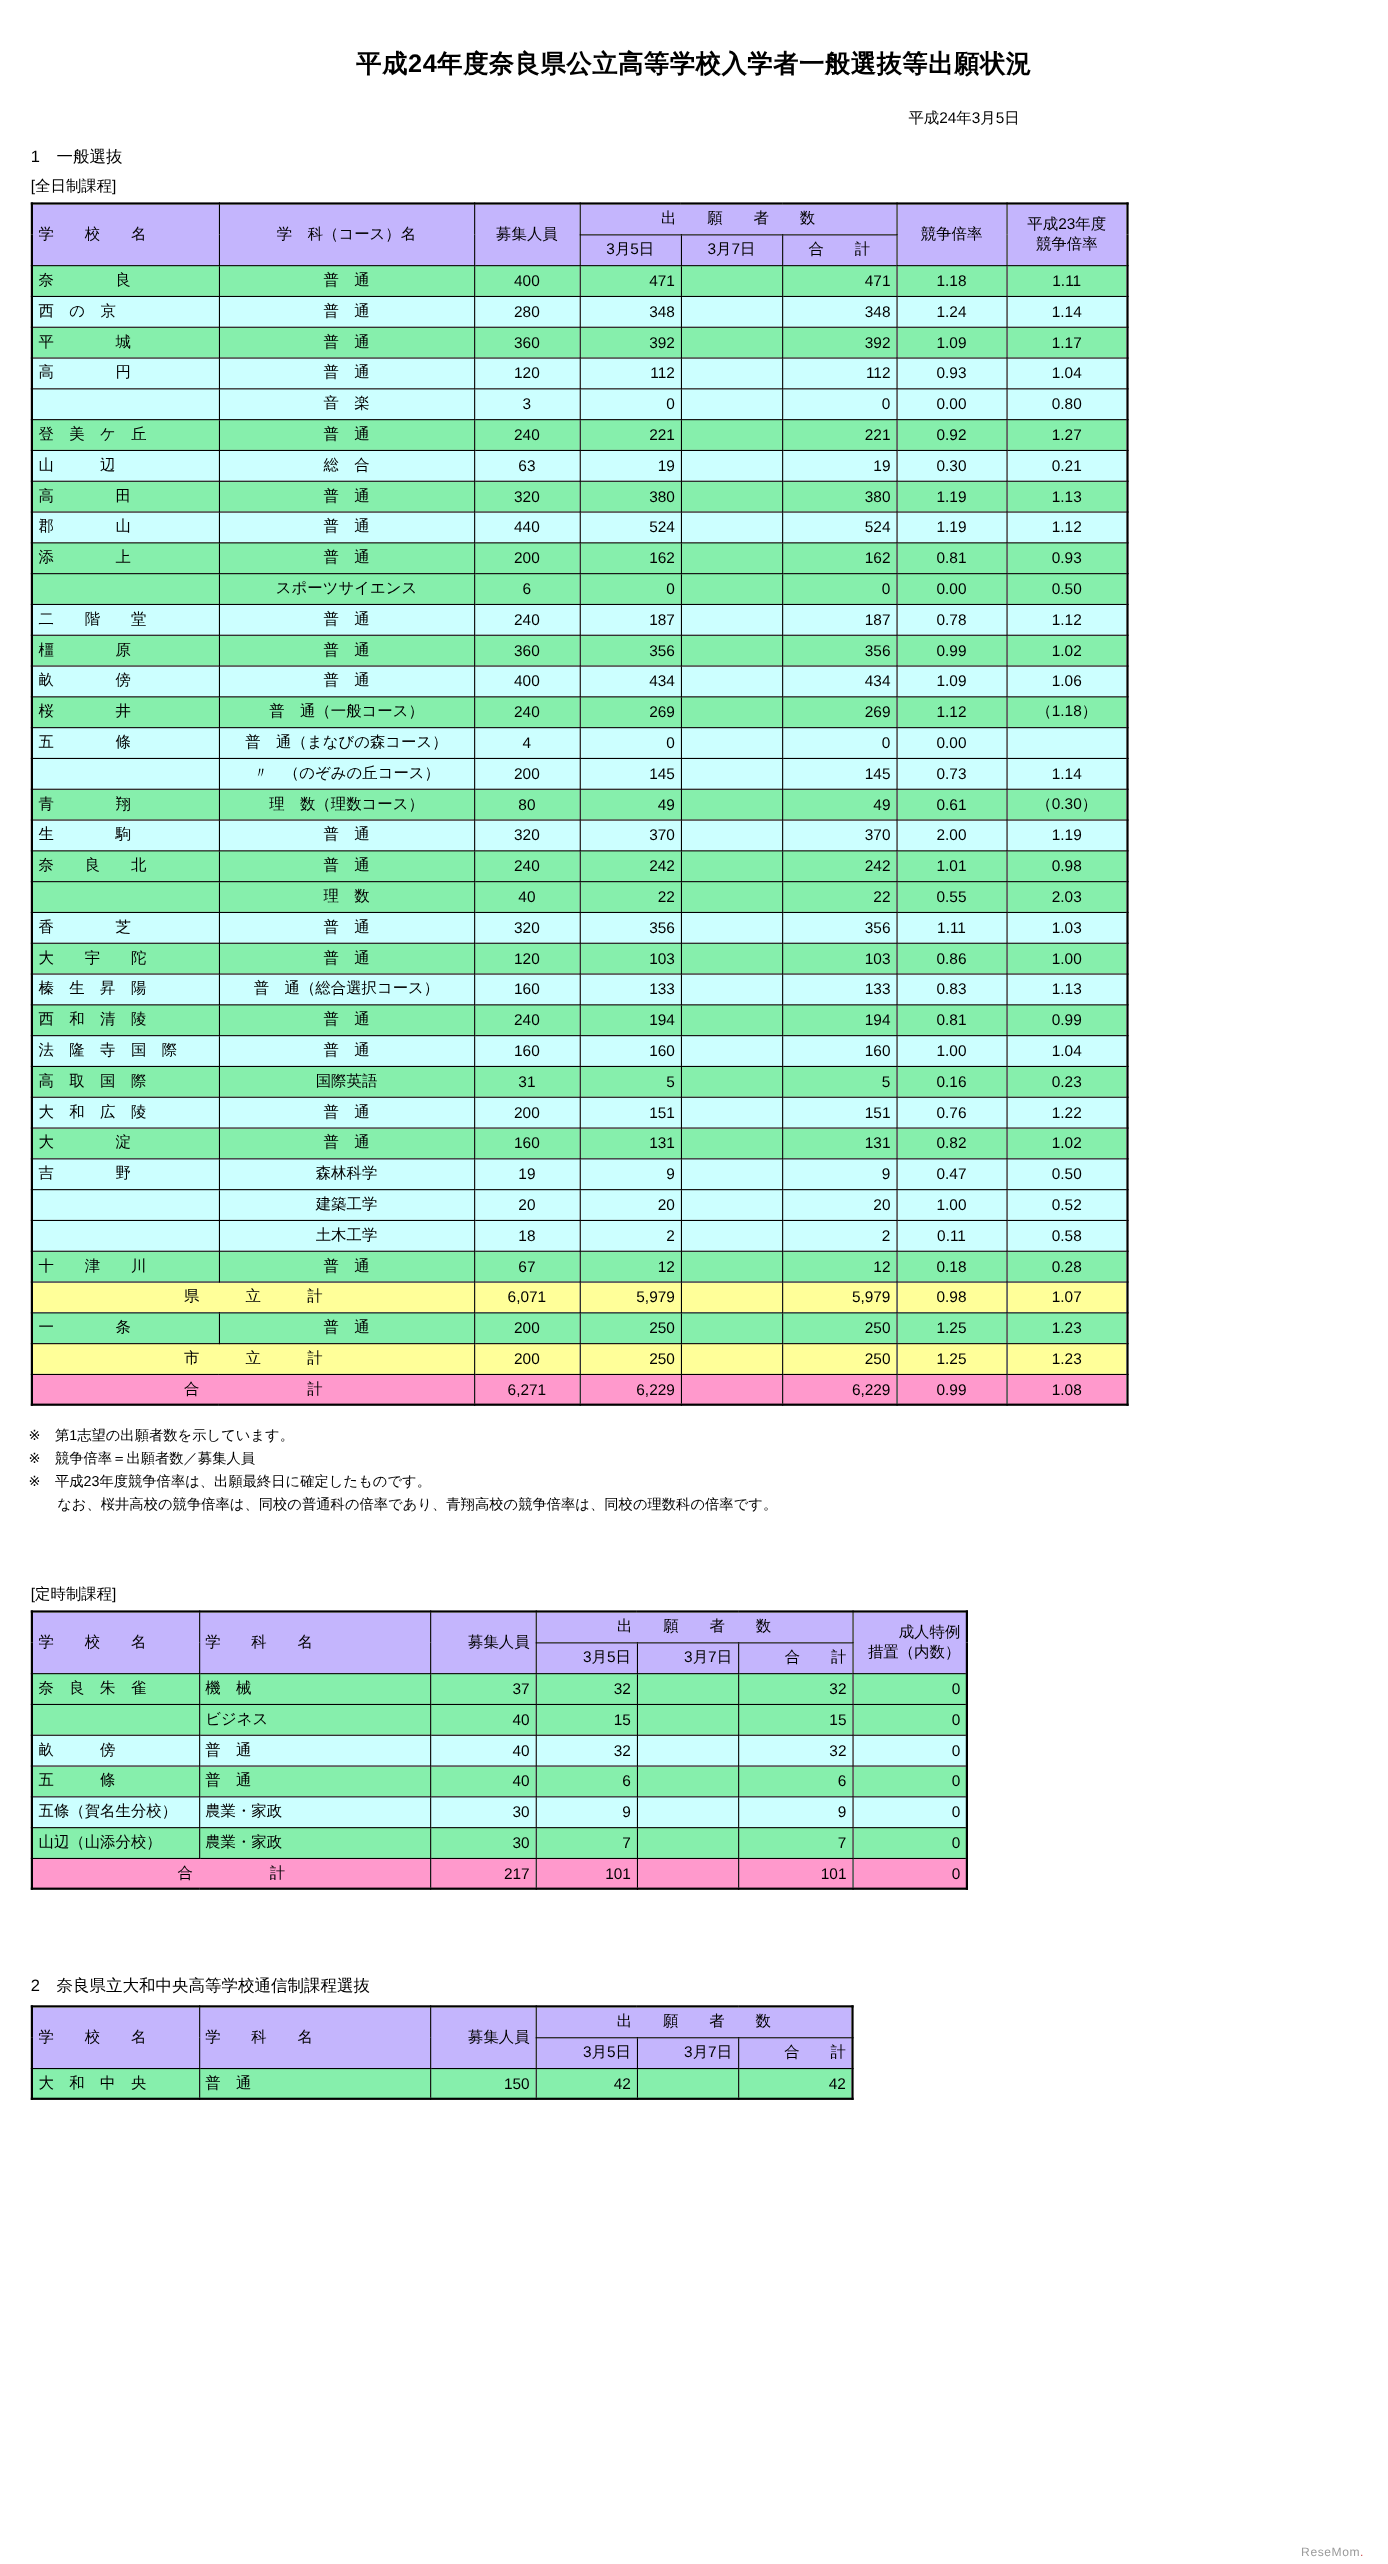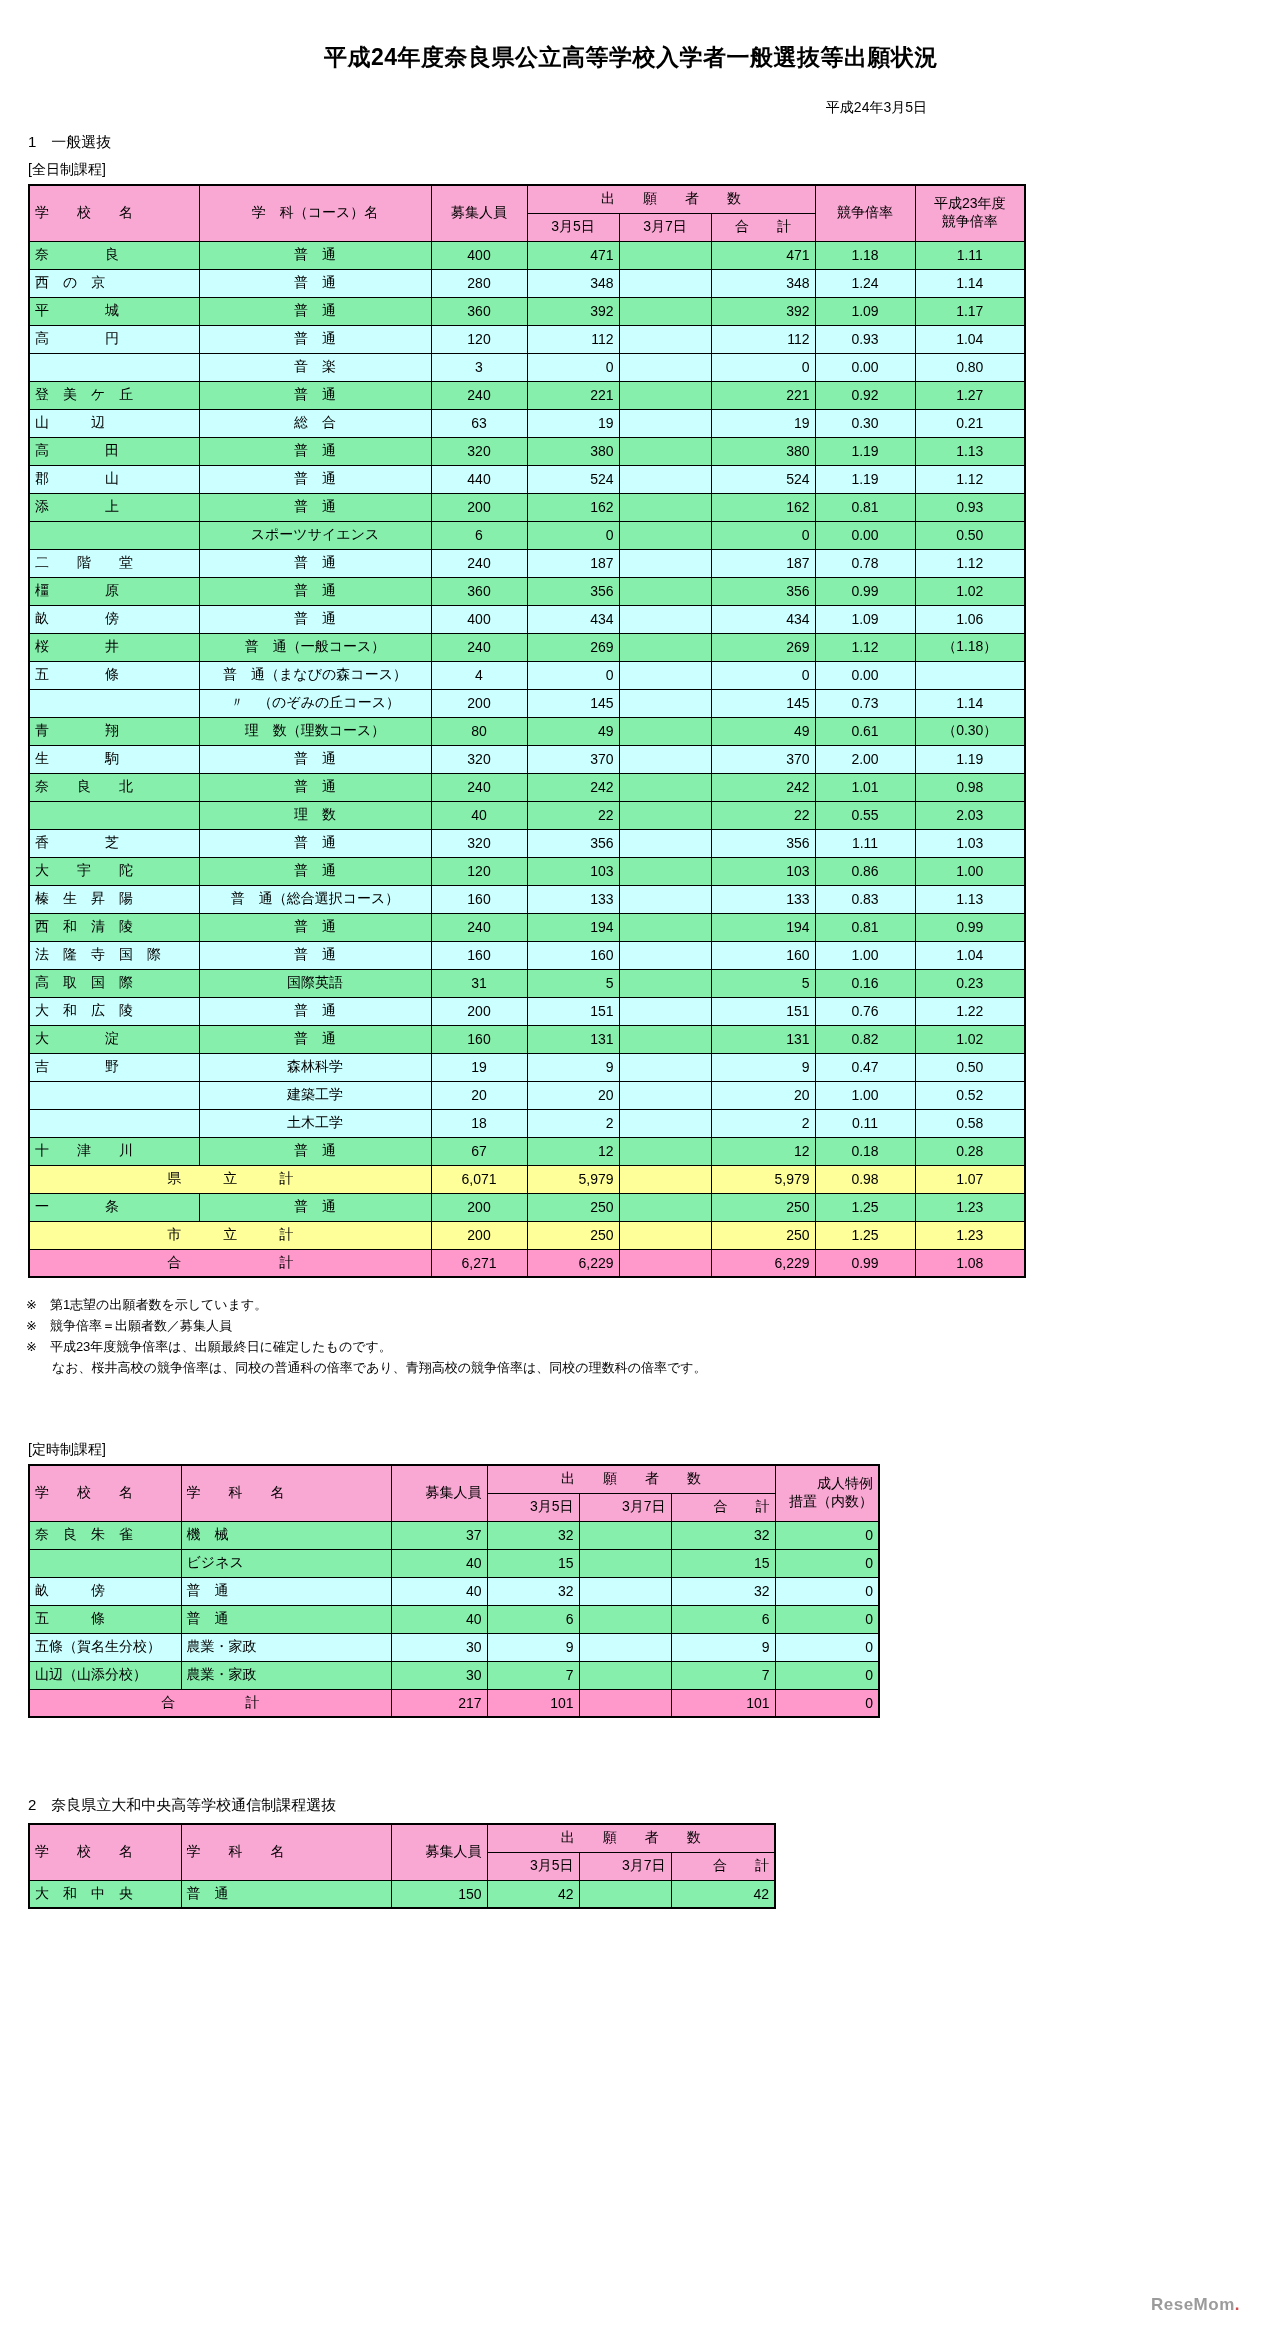--- a/index.html
+++ b/index.html
@@ -47,21 +47,21 @@
     border: 1px solid #000000;
     font-size: 14px;
     font-weight: normal;
     height: 28px;
     padding: 0 5px;
     white-space: nowrap;
     overflow: hidden;
   }
   table.grid { border: 2px solid #000000; }
 
-  .hdr { background: #f9a8d4; text-align: center; font-weight: normal; }
+  .hdr { background: #c4b5fd; text-align: center; font-weight: normal; }
   .row-white { background: #86efac; }
   .row-cyan  { background: #ccffff; }
   .row-yellow{ background: #ffff99; padding-left: 22px; }
   .row-pink  { background: #ff99cc; }
 
   .c-school { width: 170px; text-align: left; }
   .c-course { width: 232px; text-align: center; }
   .c-quota  { width: 96px;  text-align: center; padding-right: 10px; }
   .c-d1     { width: 92px;  text-align: right; padding-right: 10px; }
   .c-d2     { width: 92px;  text-align: right; padding-right: 10px; }
@@ -97,23 +97,23 @@
   .k-school { width: 152px; text-align: left; }
   .k-course { width: 210px; text-align: left; }
   .k-quota  { width: 96px;  text-align: right; padding-right: 10px; }
   .k-d1     { width: 92px;  text-align: right; padding-right: 10px; }
   .k-d2     { width: 92px;  text-align: right; padding-right: 10px; }
   .k-sum    { width: 104px; text-align: right; padding-right: 10px; }
 
   .watermark {
     position: absolute;
     right: 22px;
-    bottom: 16px;
-    font-size: 17px;
-    font-weight: bold;
+    bottom: 4px;
+    font-size: 11px;
+    font-weight: normal;
     color: #9b9b9b;
     letter-spacing: 0.5px;
   }
   .watermark .red { color: #d04a4a; }
 </style>
 </head>
 <body>
 
 <div class="page">
 

